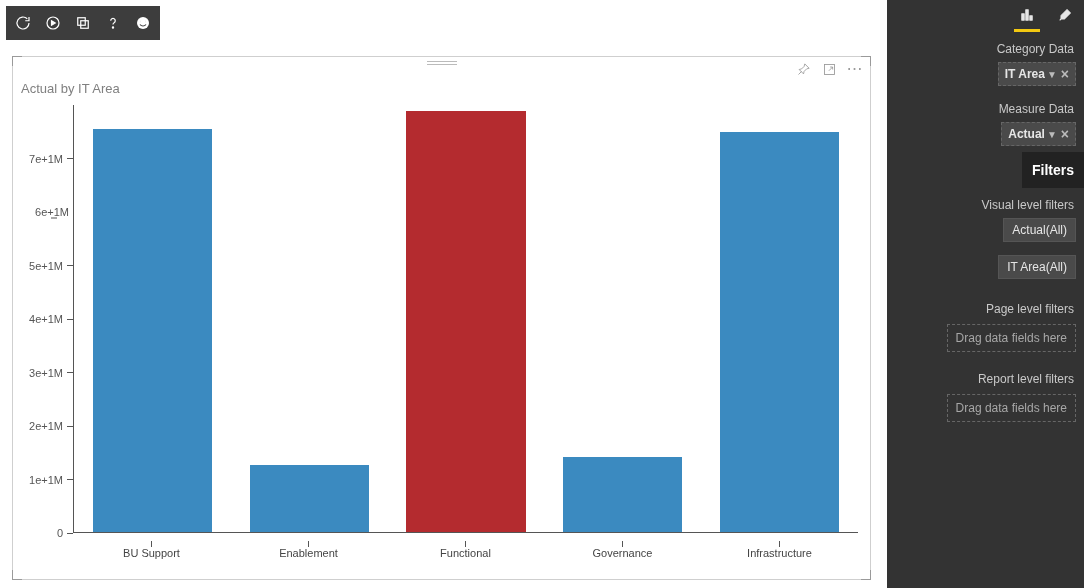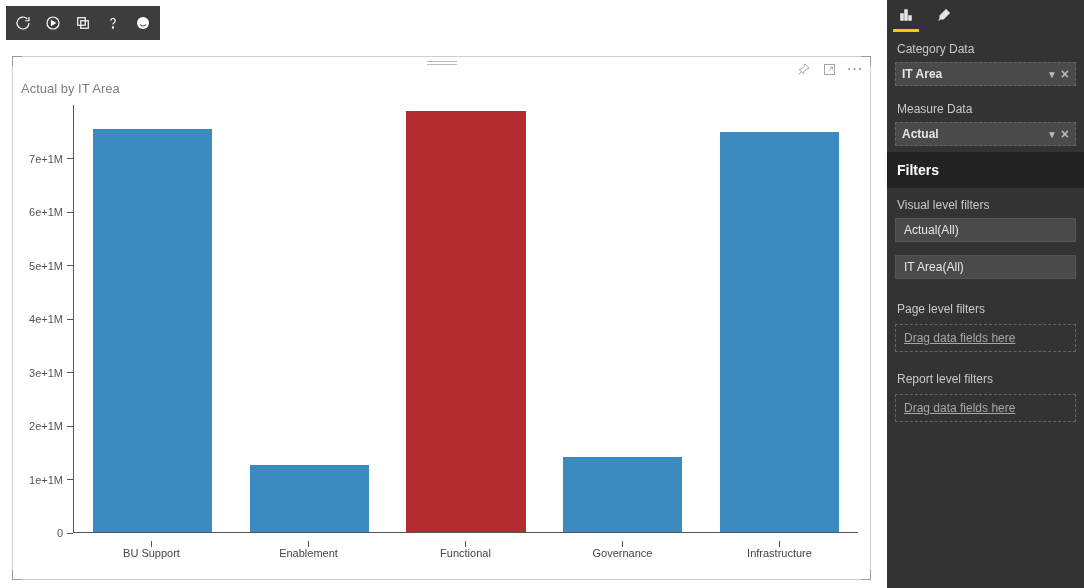--- a/index.html
+++ b/index.html
@@ -1,20 +1,20 @@
 <!DOCTYPE html>
 <html><head>
 <meta charset="utf-8">
 <style>
   * { box-sizing: border-box; font-family: "Segoe UI", Arial, sans-serif; }
   html, body { margin:0; padding:0; width:1084px; height:588px; background:#fff; overflow:hidden; }
 
   .app { display:flex; width:100%; height:100%; }
   .left-area { flex:1; display:flex; flex-direction:column; position:relative; }
-  .right-panel { width:197px; background:#333333; color:#ccc; display:flex; flex-direction:column; font-size:12px; }
+  .right-panel { width:197px; background:#333333; color:#ccc; display:flex; flex-direction:column; font-size:12px;align-items:flex-end; }
 
   
   .toolbar { position:absolute; top:6px; left:6px; background:#3d3d3d; display:flex; padding:3px 2px; z-index:5; }
   .toolbar-btn { width:30px; height:28px; display:flex; align-items:center; justify-content:center; color:#fff; cursor:pointer; }
   .toolbar-btn svg { stroke:#fff; fill:none; stroke-width:1.6; }
 
   
   .visual-frame { position:absolute; left:12px; top:56px; right:16px; bottom:8px; border:1px solid #cfcfcf; background:#fff; }
   .visual-handle-top { position:absolute; top:4px; left:50%; transform:translateX(-50%); width:30px; height:4px; display:flex; flex-direction:column; justify-content:space-between; }
   .visual-handle-top::before,.visual-handle-top::after { content:""; display:block; height:1px; background:#bbb; }
@@ -48,21 +48,21 @@
   .rp-tab svg { stroke:#e6e6e6; fill:#e6e6e6; }
   .rp-tab.active::after { content:""; position:absolute; left:6px; right:6px; bottom:-2px; height:3px; background:#f2c811; }
 
   .rp-section-label { padding:10px 10px 6px; color:#c9c9c9; font-size:12px; }
   .field-well { margin:0 8px 6px; background:#4a4a4a; border:1px dashed #666; color:#e6e6e6; display:flex; align-items:center; height:24px; padding:0 4px 0 6px; font-weight:600; font-size:12px; position:relative; }
   .field-well .chev { margin-left:auto; color:#bbb; font-size:10px; padding:0 2px; }
   .field-well .close { color:#bbb; font-size:14px; padding:0 2px; cursor:pointer; }
 
   .rp-filters-header { background:#222; color:#fff; font-weight:700; font-size:14px; padding:10px 10px; }
   .filter-chip { margin:0 8px 13px; background:#4a4a4a; border:1px solid #555; color:#e6e6e6; padding:4px 8px; font-size:12px; }
-  .drop-target { margin:2px 8px 10px; border:1px dashed #666; color:#a7a7a7; padding:6px 8px; font-size:12px;text-decoration:underline; }
+  .drop-target { margin:2px 8px 10px; border:1px dashed #666; color:#a7a7a7; padding:6px 8px; font-size:12px; }
 
   
   .corner { position:absolute; width:10px; height:10px; border:1px solid #9a9a9a; background:#fff; }
   .corner.tl { left:-1px; top:-1px; border-right:none; border-bottom:none; }
   .corner.tr { right:-1px; top:-1px; border-left:none; border-bottom:none; }
   .corner.bl { left:-1px; bottom:-1px; border-right:none; border-top:none; }
   .corner.br { right:-1px; bottom:-1px; border-left:none; border-top:none; }
 </style>
 </head>
 <body>
@@ -151,21 +151,21 @@
               <span class="y-tick-mark"></span>
             </div>
             <div class="y-tick" style="bottom: 50%;">
               <span class="y-tick-label">4e+1M</span>
               <span class="y-tick-mark"></span>
             </div>
             <div class="y-tick" style="bottom: 62.5%;">
               <span class="y-tick-label">5e+1M</span>
               <span class="y-tick-mark"></span>
             </div>
-            <div class="y-tick" style="bottom: 75%;">
+            <div class="y-tick" style="bottom: 75%; flex-direction: column;">
               <span class="y-tick-label">6e+1M</span>
               <span class="y-tick-mark"></span>
             </div>
             <div class="y-tick" style="bottom: 87.5%;">
               <span class="y-tick-label">7e+1M</span>
               <span class="y-tick-mark"></span>
             </div>
           </div>
         <div class="plot">
           <div class="bars" id="bars">

